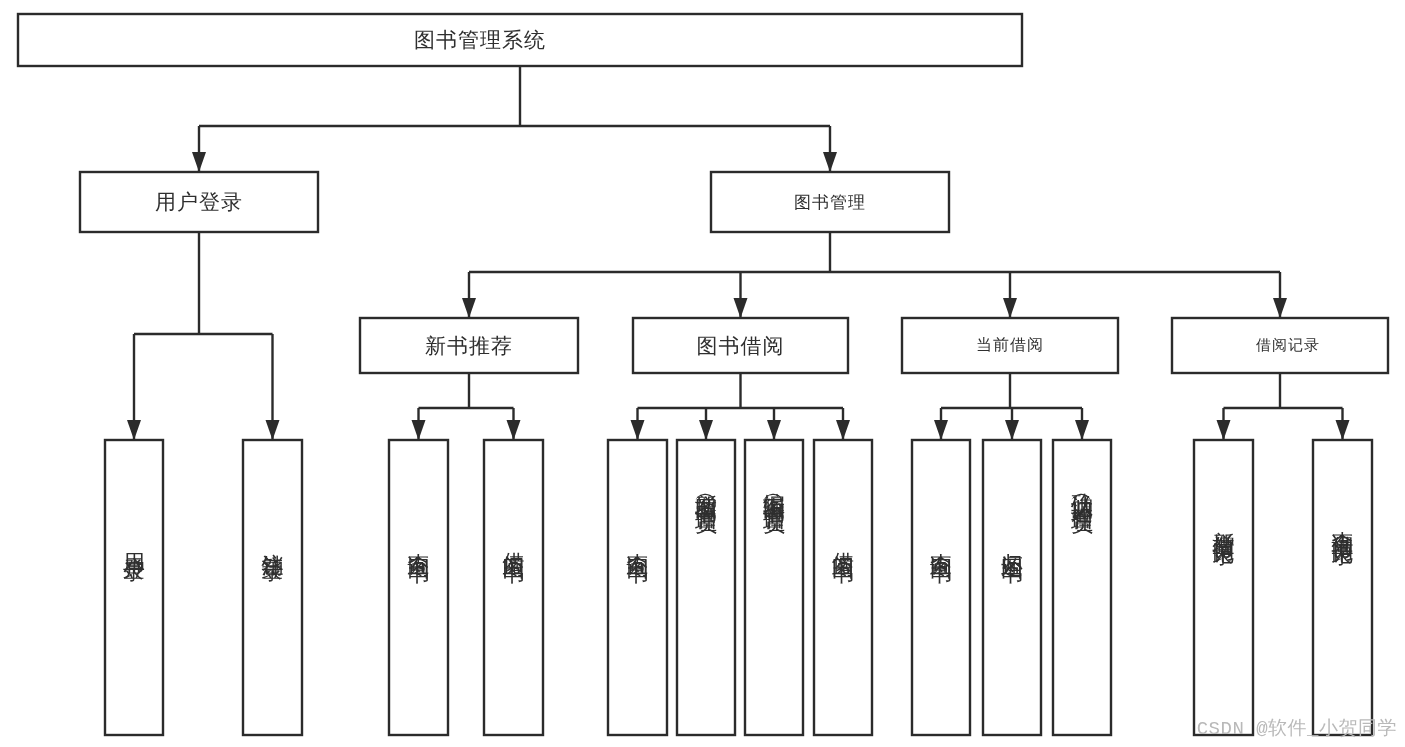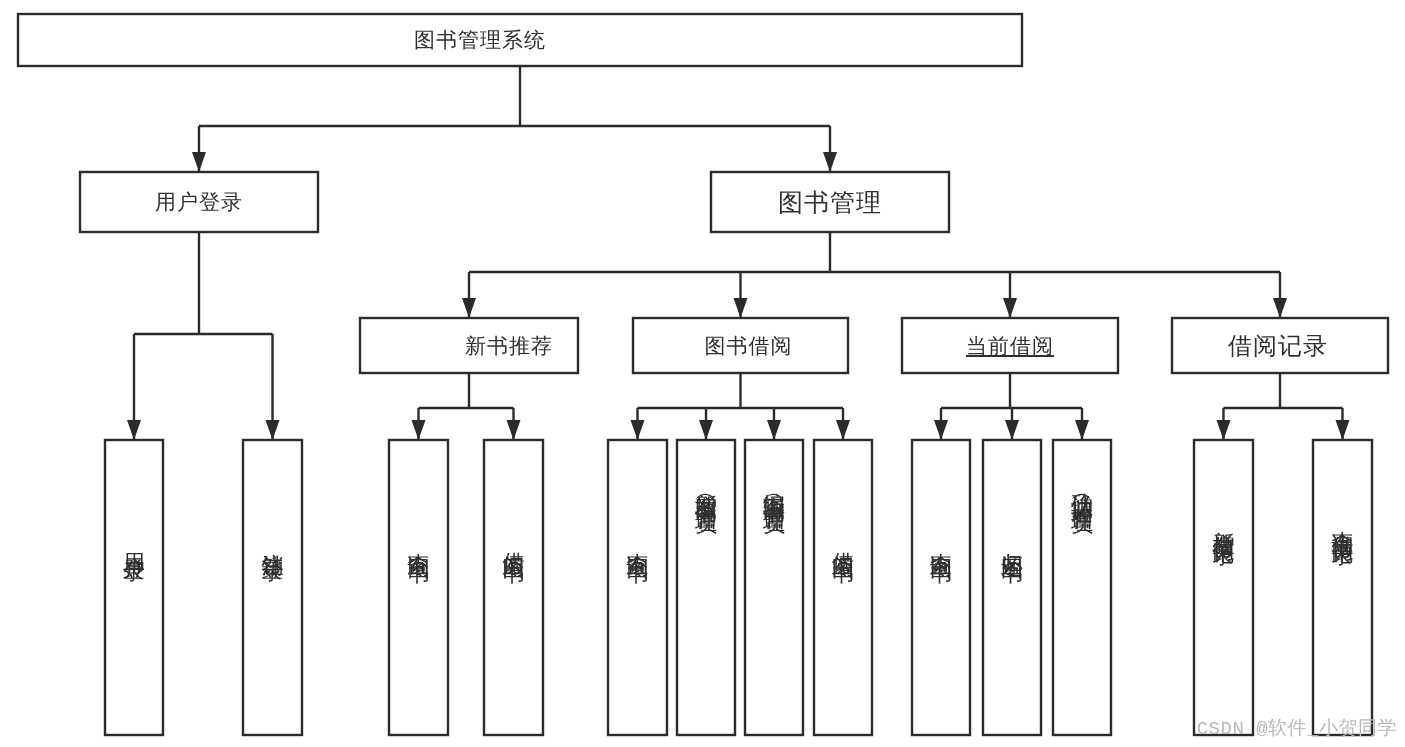--- a/index.html
+++ b/index.html
@@ -155,25 +155,25 @@
         <rect x="983" y="440" width="58" height="295" class="node-box"></rect>
         <rect x="1053" y="440" width="58" height="295" class="node-box"></rect>
         <rect x="1194" y="440" width="59" height="295" class="node-box"></rect>
         <rect x="1313" y="440" width="59" height="295" class="node-box"></rect>
       </g>
   </svg>
 
   <div id="h-labels">
       <div style="position: absolute; left: 18px; top: 14px; width: 924px; height: 52px; display: flex; align-items: center; justify-content: center; font-size: 21px; color: rgb(47, 47, 47); letter-spacing: 1px; pointer-events: none;">图书管理系统</div>
       <div style="position: absolute; left: 80px; top: 172px; width: 238px; height: 60px; display: flex; align-items: center; justify-content: center; font-size: 21px; color: rgb(47, 47, 47); letter-spacing: 1px; pointer-events: none;">用户登录</div>
-      <div style="position: absolute; left: 711px; top: 172px; width: 238px; height: 60px; display: flex; align-items: center; justify-content: center; font-size: 25px; color: rgb(47, 47, 47); letter-spacing: 1px; pointer-events: none; border-radius: 24px;">图书管理</div>
-      <div style="position: absolute; left: 360px; top: 318px; width: 218px; height: 55px; display: flex; align-items: center; justify-content: center; font-size: 21px; color: rgb(47, 47, 47); letter-spacing: 1px; pointer-events: none; margin-left: 40px;">新书推荐</div>
-      <div style="position: absolute; left: 633px; top: 318px; width: 215px; height: 55px; display: flex; align-items: center; justify-content: center; font-size: 21px; color: rgb(47, 47, 47); letter-spacing: 1px; pointer-events: none; padding-left: 8px;">图书借阅</div>
-      <div style="position: absolute; left: 902px; top: 318px; width: 216px; height: 55px; display: flex; align-items: center; justify-content: center; font-size: 21px; color: rgb(47, 47, 47); letter-spacing: 1px; pointer-events: none; text-decoration: underline;">当前借阅</div>
-      <div style="position: absolute; left: 1172px; top: 318px; width: 212px; height: 55px; display: flex; align-items: center; justify-content: center; font-size: 24px; color: rgb(47, 47, 47); letter-spacing: 1px; pointer-events: none;">借阅记录</div>
+      <div style="position: absolute; left: 711px; top: 172px; width: 238px; height: 60px; display: flex; align-items: center; justify-content: center; font-size: 17px; color: rgb(47, 47, 47); letter-spacing: 1px; pointer-events: none; border-radius: 24px;">图书管理</div>
+      <div style="position: absolute; left: 360px; top: 318px; width: 218px; height: 55px; display: flex; align-items: center; justify-content: center; font-size: 21px; color: rgb(47, 47, 47); letter-spacing: 1px; pointer-events: none;">新书推荐</div>
+      <div style="position: absolute; left: 633px; top: 318px; width: 215px; height: 55px; display: flex; align-items: center; justify-content: center; font-size: 21px; color: rgb(47, 47, 47); letter-spacing: 1px; pointer-events: none;">图书借阅</div>
+      <div style="position: absolute; left: 902px; top: 318px; width: 216px; height: 55px; display: flex; align-items: center; justify-content: center; font-size: 16px; color: rgb(47, 47, 47); letter-spacing: 1px; pointer-events: none;">当前借阅</div>
+      <div style="position: absolute; left: 1172px; top: 318px; width: 212px; height: 55px; display: flex; align-items: center; justify-content: center; font-size: 15px; color: rgb(47, 47, 47); letter-spacing: 1px; pointer-events: none; padding-left: 10px;">借阅记录</div>
     </div>
 
   <div id="v-labels">
       <div class="leaf-label-wrap" style="left: 105px; top: 440px; width: 58px; height: 295px; padding-top: 95px;">
         <span class="leaf-label">用户登录</span>
       </div>
       <div class="leaf-label-wrap" style="left: 243px; top: 440px; width: 59px; height: 295px; padding-top: 95px;">
         <span class="leaf-label">注销登录</span>
       </div>
       <div class="leaf-label-wrap" style="left: 389px; top: 440px; width: 59px; height: 295px; padding-top: 95px;">

